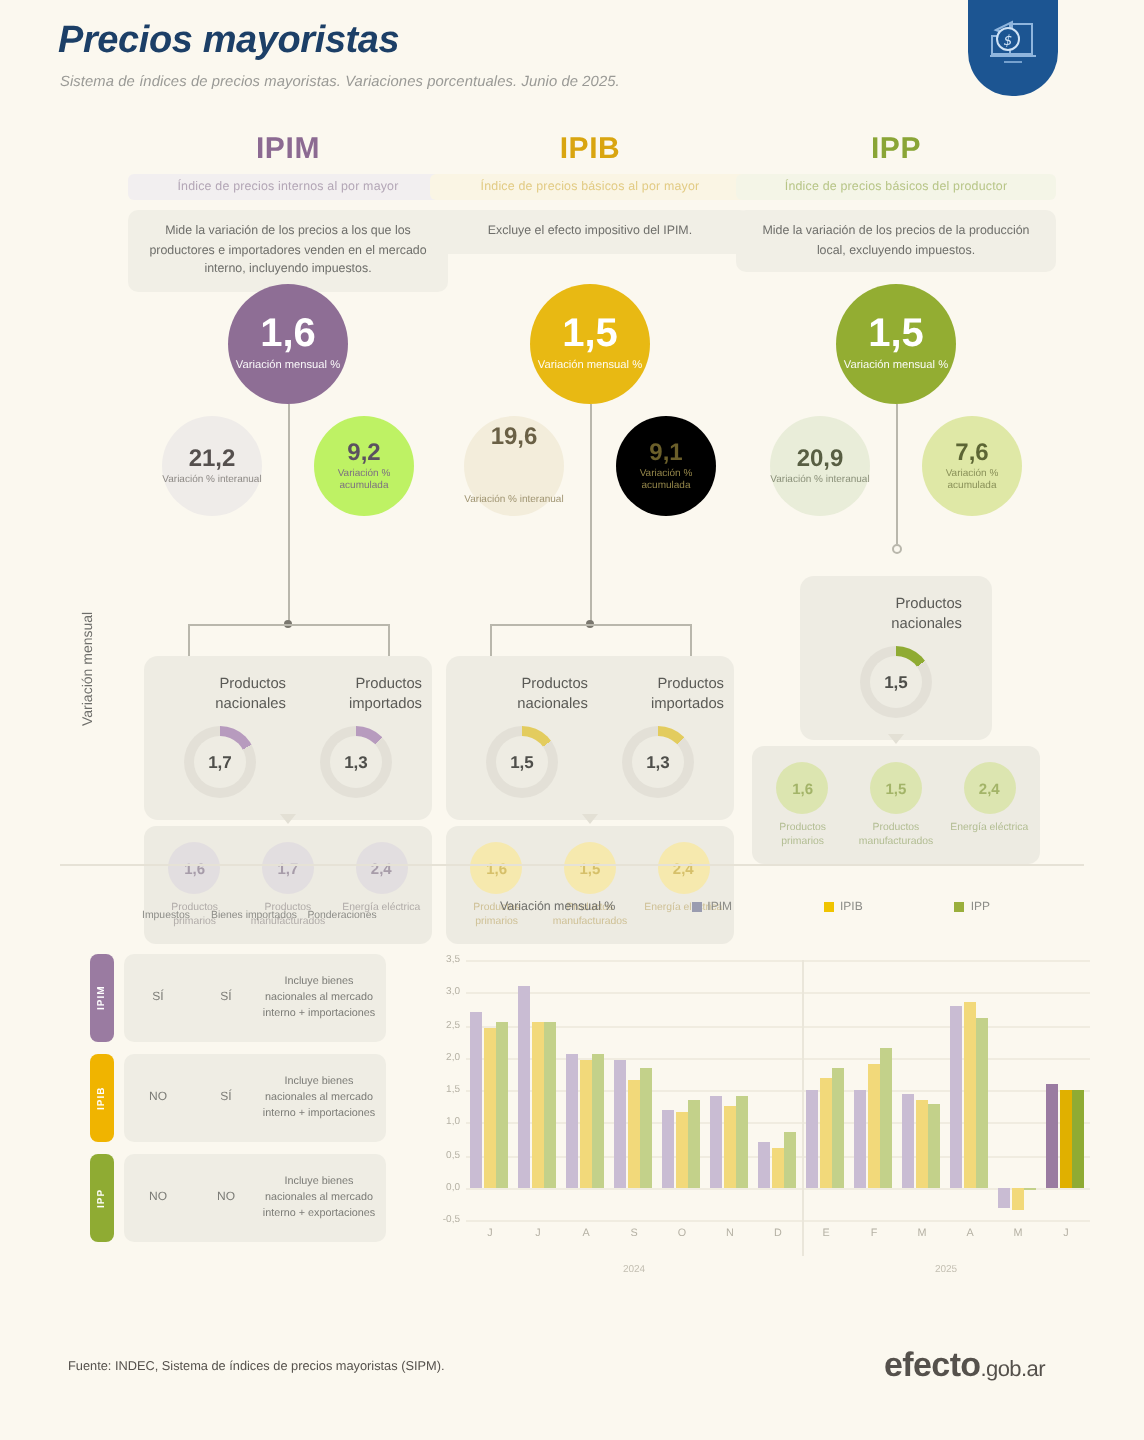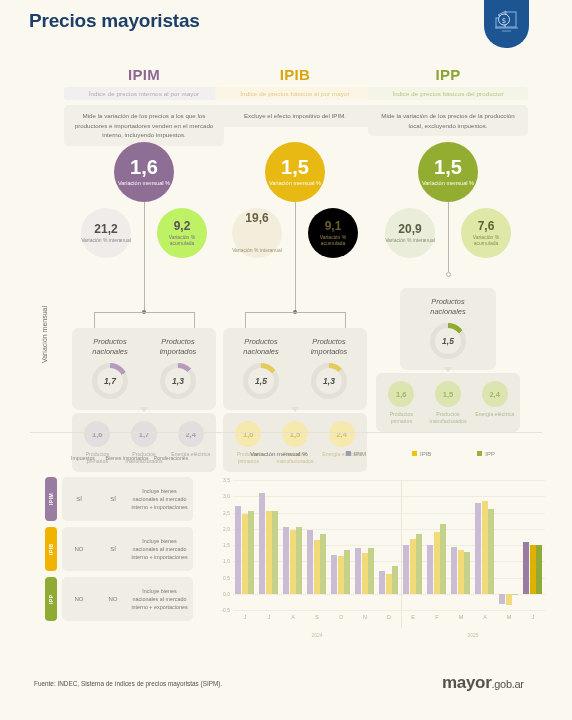--- a/index.html
+++ b/index.html
@@ -5,21 +5,21 @@
   * { box-sizing: border-box; margin: 0; padding: 0; }
   html, body {
     width: 572px; height: 720px;
     background: #fbf8ef;
     font-family: "Liberation Sans", sans-serif;
     overflow: hidden;
   }
   #page { position: relative; width: 572px; height: 720px; background: #fbf8ef; }
 
   
-  #header { position: absolute; left: 0; top: 0; width: 564px; height: 60px; }
+  #header { position: absolute; left: 0; top: 0; width: 564px; height: 60px; font-style: italic; }
   #page-title {
     position: absolute; left: 29px; top: 10px;
     font-size: 19px; font-weight: bold; color: #1c3f67; letter-spacing: -0.2px;
   }
   #page-subtitle {
     position: absolute; left: 30px; top: 36px;
     font-size: 7.4px; color: #9a9a96; letter-spacing: 0.05px;
   }
   #brand-badge {
     position: absolute; left: 484px; top: 0px;
@@ -103,21 +103,21 @@
   .bracket .vleg { position: absolute; top: 0; width: 1px; height: 16px; background: #b9b7ac; }
   .bracket .circ { position: absolute; top: 16px; width: 5px; height: 5px; border-radius: 50%;
     border: 1px solid #b9b7ac; background: #fbf8ef; transform: translateX(-2px); }
 
   
   .cards { position: absolute; left: 8px; width: 144px; background: #eeece3; border-radius: 7px;
     padding: 9px 4px 11px; }
   .p0 .cards, .p1 .cards { top: 262px; }
   .p2 .cards { top: 222px; width: 96px; left: 32px; }
   .cards .row { display: flex; justify-content: space-around; }
-  .cards .cell { width: 66px; text-align: center; font-style: italic; }
+  .cards .cell { width: 66px; text-align: right; }
   .cards .lbl { font-size: 7.4px; line-height: 1.35; color: #5a5a56; }
   .donut { position: relative; width: 36px; height: 36px; margin: 6px auto 0; border-radius: 50%; }
   .donut .hole { position: absolute; left: 5px; top: 5px; width: 26px; height: 26px;
     border-radius: 50%; background: #eeece3;
     display: flex; align-items: center; justify-content: center;
     font-size: 8.5px; font-weight: bold; color: #4f4f4b; }
 
   
   .tri { position: absolute; left: 50%; transform: translateX(-50%);
     width: 0; height: 0; border-left: 4px solid transparent; border-right: 4px solid transparent; }
@@ -193,20 +193,21 @@
   #logo .b { font-weight: bold; }
   #logo .t { font-size: 11px; }
 </style>
 </head>
 <body>
 
 <div id="page">
 
   <div id="header">
     <div id="page-title">Precios mayoristas</div>
+    <div id="page-subtitle">Sistema de índices de precios mayoristas. Variaciones porcentuales. Junio de 2025.</div>
     <div id="brand-badge">
       <svg width="27" height="28" viewBox="0 0 27 28">
         <rect x="12" y="3" width="11" height="15" fill="none" stroke="#8fb5dd" stroke-width="1"></rect>
         <rect x="3" y="9" width="9" height="9" fill="none" stroke="#8fb5dd" stroke-width="1"></rect>
         <path d="M5 6 L13 2 L13 9 Z" fill="none" stroke="#8fb5dd" stroke-width="1"></path>
         <circle cx="11" cy="10.5" r="5.5" fill="#1c5592" stroke="#cfe2f5" stroke-width="1"></circle>
         <text x="11" y="13.5" font-size="7" fill="#cfe2f5" text-anchor="middle" font-family="DejaVu Sans, sans-serif">$</text>
         <line x1="2" y1="19" x2="25" y2="19" stroke="#8fb5dd" stroke-width="1"></line>
         <line x1="9" y1="22" x2="18" y2="22" stroke="#8fb5dd" stroke-width="0.8"></line>
       </svg>
@@ -529,16 +530,16 @@
         </div>
         <div class="xtick" style="left: 300px;">J</div>
         <div class="yrlbl" style="left: 84px;">2024</div>
         <div class="yrlbl" style="left: 240px;">2025</div>
         <div class="ysep" style="left: 168px;"></div>
       </div>
   </div>
 
   <div id="footnote">Fuente: INDEC, Sistema de índices de precios mayoristas (SIPM).</div>
   <div id="logo">
-    <span class="b">mayor</span><span class="t">.gob.ar</span>
+    <span class="b">efecto</span><span class="t">.gob.ar</span>
   </div>
 
 </div>
 
 </body></html>

